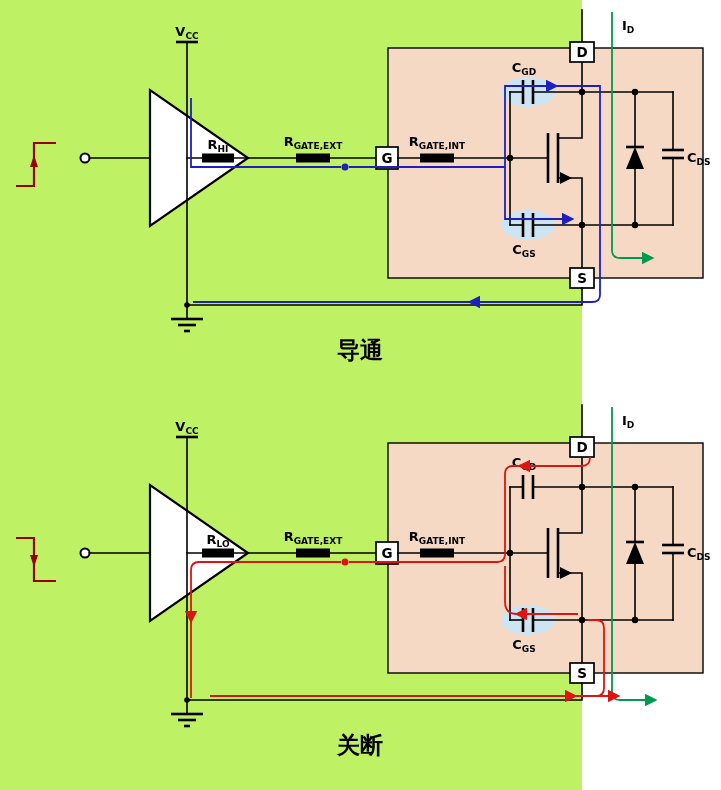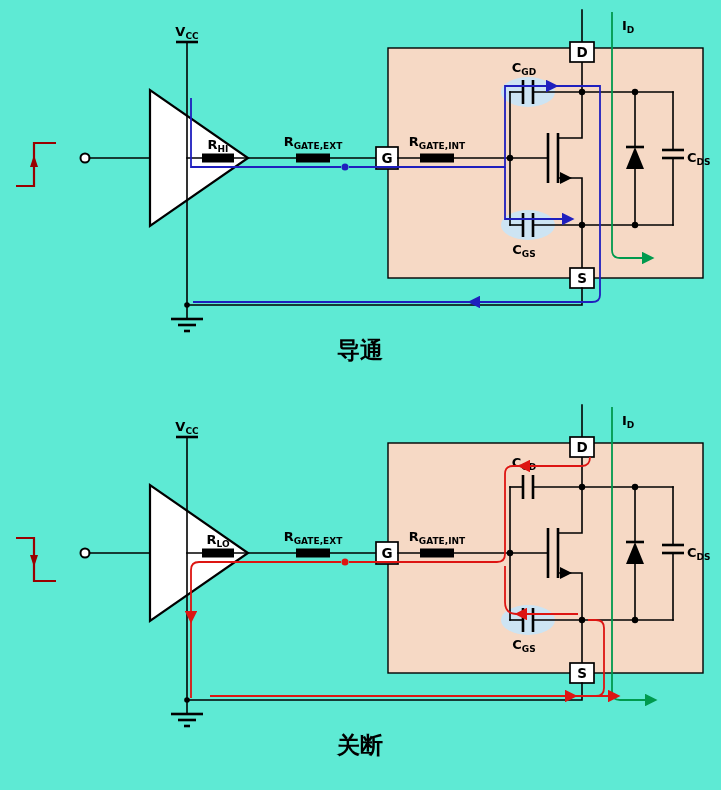--- a/index.html
+++ b/index.html
@@ -1,16 +1,16 @@
 <!DOCTYPE html>
 <html><head>
 <meta charset="utf-8">
 <style>
   html,body{margin:0;padding:0;background:#ffffff;}
-  .page{width:721px;height:790px;position:relative;background:#5eead4;font-family:"DejaVu Sans",sans-serif;}
+  .page{width:582px;height:790px;position:relative;background:#bef264;font-family:"DejaVu Sans",sans-serif;}
   svg{display:block;}
   .w{stroke:#000;stroke-width:1.6;fill:none;stroke-linecap:square;}
   .wt{stroke:#000;stroke-width:2.6;fill:none;stroke-linecap:butt;}
   .cap-plate{stroke:#000;stroke-width:2.6;fill:none;}
   .box{fill:#fff;stroke:#000;stroke-width:1.7;}
   .tri{fill:#fff;stroke:#000;stroke-width:2.2;}
   .term{fill:#fff;stroke:#000;stroke-width:2;}
   .dot{fill:#000;}
   .lbl{font-family:"DejaVu Sans",sans-serif;font-size:13px;font-weight:bold;fill:#000;}
   .sub{font-size:9px;}

